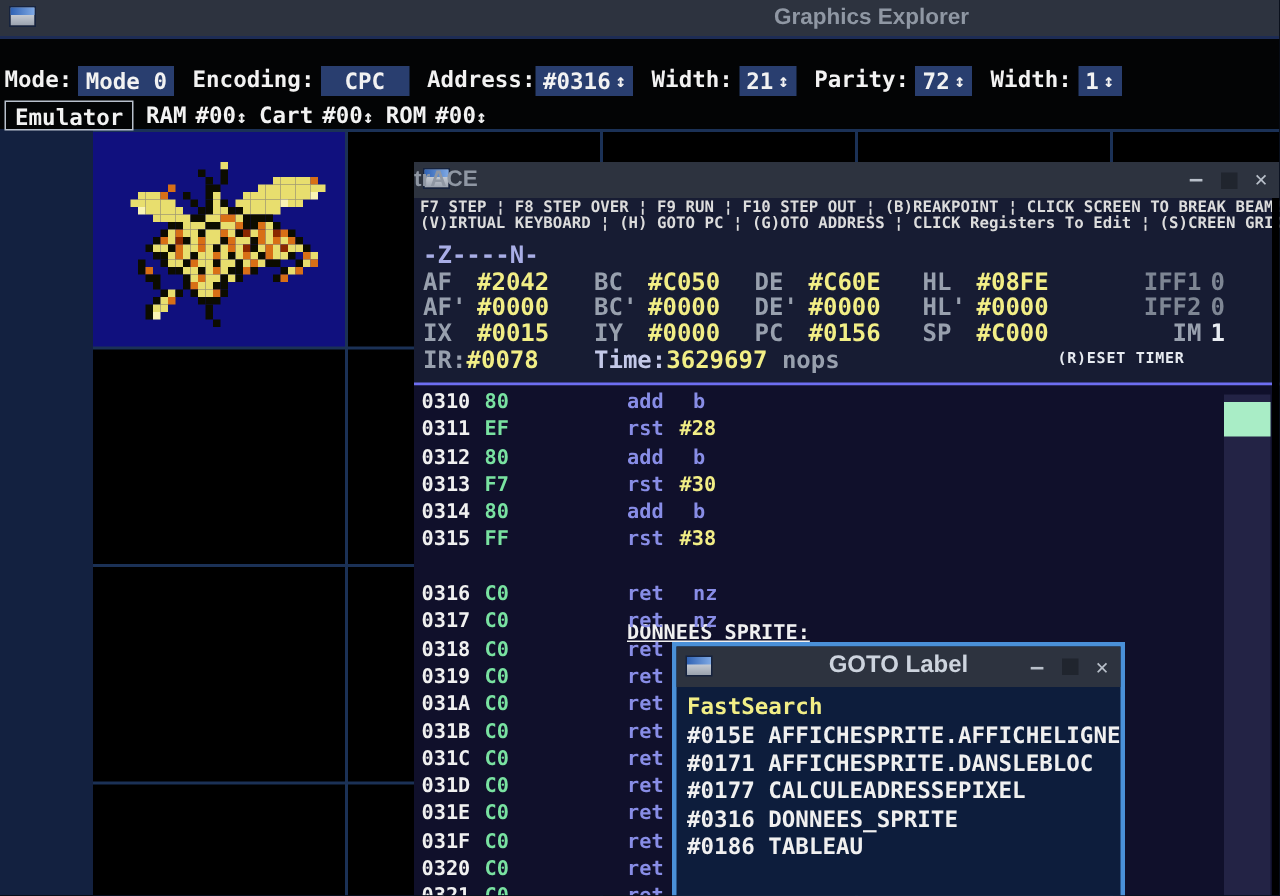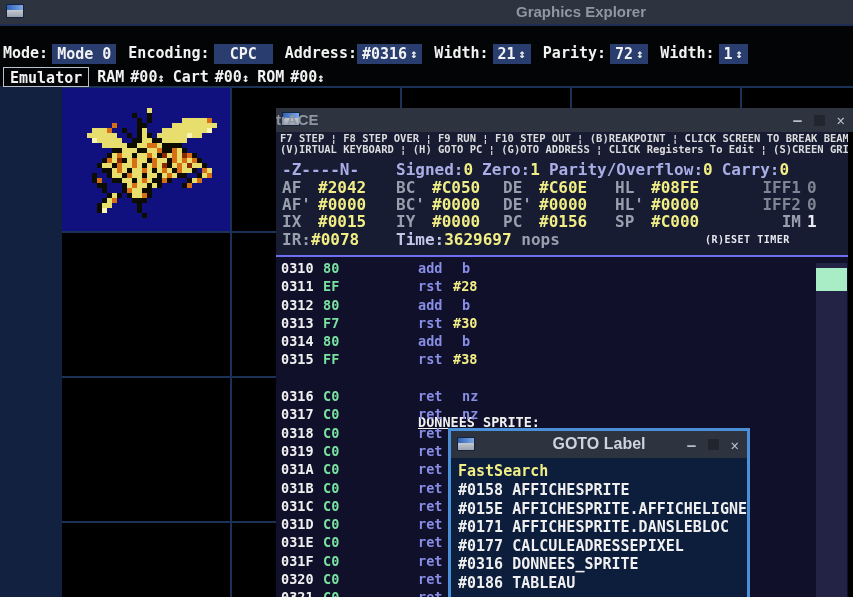--- a/index.html
+++ b/index.html
@@ -425,21 +425,20 @@
         <span class="tb-btn">–</span>
         <span class="tb-btn max"></span>
         <span class="tb-btn">✕</span>
       </span>
     </div>
     <div class="trace-help" style="top:25px;">F7 STEP ¦ F8 STEP OVER ¦ F9 RUN ¦ F10 STEP OUT ¦ (B)REAKPOINT ¦ CLICK SCREEN TO BREAK BEAM!</div>
     <div class="trace-help" style="top:36px;">(V)IRTUAL KEYBOARD ¦ (H) GOTO PC ¦ (G)OTO ADDRESS ¦ CLICK Registers To Edit ¦ (S)CREEN GRID</div>
     <div class="regs">
       <div class="regrow" style="top:4px;">
         <span class="flagpat">-Z----N-</span>
-        <span class="flags" id="flags"><span class="flag"><span class="fl">Signed:</span><span class="fv">0</span></span><span class="flag"><span class="fl">Zero:</span><span class="fv">1</span></span><span class="flag"><span class="fl">Parity/Overflow:</span><span class="fv">0</span></span><span class="flag"><span class="fl">Carry:</span><span class="fv">0</span></span></span>
       </div>
       <div id="regrows">
           <div class="regrow" style="top: 22px;">
             <span class="rcell" style="left: 6px;"><span class="rname">AF</span><span class="rval">#2042</span></span>
             <span class="rcell" style="left: 120px;"><span class="rname">BC</span><span class="rval">#C050</span></span>
             <span class="rcell" style="left: 227px;"><span class="rname">DE</span><span class="rval">#C60E</span></span>
             <span class="rcell" style="left: 339px;"><span class="rname">HL</span><span class="rval">#08FE</span></span>
             <span class="rcell c4 dim" style="left: 475px;"><span class="rname">IFF1</span><span class="rval">0</span></span>
           </div>
           <div class="regrow" style="top: 39px;">
@@ -579,21 +578,20 @@
       <span class="tb-title">GOTO Label</span>
       <span class="tb-buttons">
         <span class="tb-btn">–</span>
         <span class="tb-btn max"></span>
         <span class="tb-btn">✕</span>
       </span>
     </div>
     <div class="goto-body">
       <div class="fastsearch">FastSearch</div>
       <div id="gotolist">
-          <div class="gitem"><span>#0158</span><span> </span><span>AFFICHESPRITE</span></div>
           <div class="gitem"><span>#015E</span><span> </span><span>AFFICHESPRITE.AFFICHELIGNE</span></div>
           <div class="gitem"><span>#0171</span><span> </span><span>AFFICHESPRITE.DANSLEBLOC</span></div>
           <div class="gitem"><span>#0177</span><span> </span><span>CALCULEADRESSEPIXEL</span></div>
           <div class="gitem"><span>#0316</span><span> </span><span>DONNEES_SPRITE</span></div>
           <div class="gitem"><span>#0186</span><span> </span><span>TABLEAU</span></div>
         </div>
     </div>
   </div>
 
 </div>

